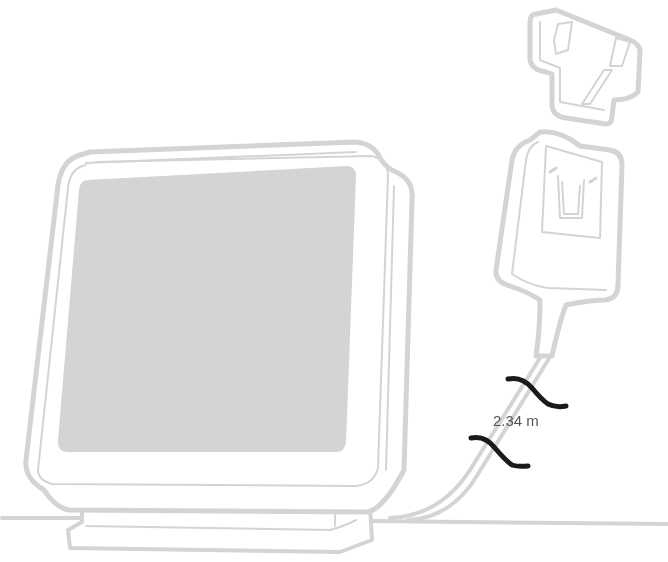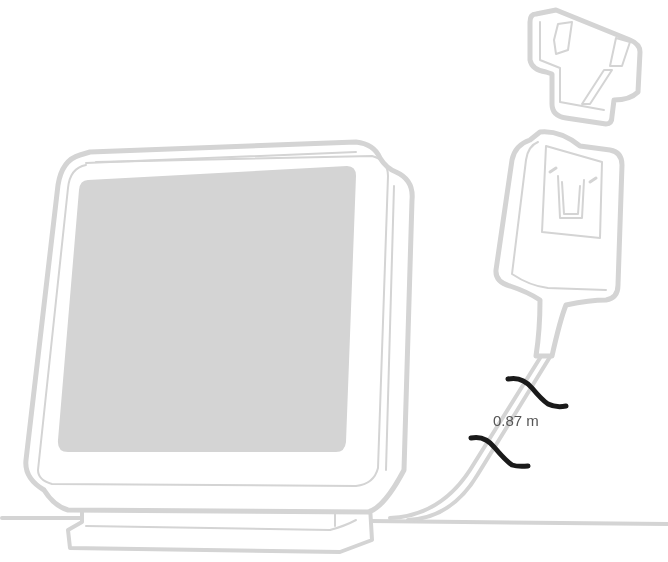--- a/index.html
+++ b/index.html
@@ -58,14 +58,14 @@
         <path d="M604 70 L612 70 L590 104 L582 104 Z" stroke="#d4d4d4" stroke-width="2"></path>
       </g>
 
       <g>
         <path d="M508 379 Q522 376 532 388 Q542 400 548 404 Q556 408 566 406" stroke="#1a1a1a" stroke-width="5"></path>
         <path d="M471 438 Q485 435 495 448 Q505 460 512 465 Q518 467 528 466" stroke="#1a1a1a" stroke-width="5"></path>
       </g>
     </g>
   </svg>
 
-  <div class="label" style="left:493px; top:412px;">0.87 m</div>
+  <div class="label" style="left:493px; top:412px;">2.34 m</div>
 </div>
 
 </body></html>

